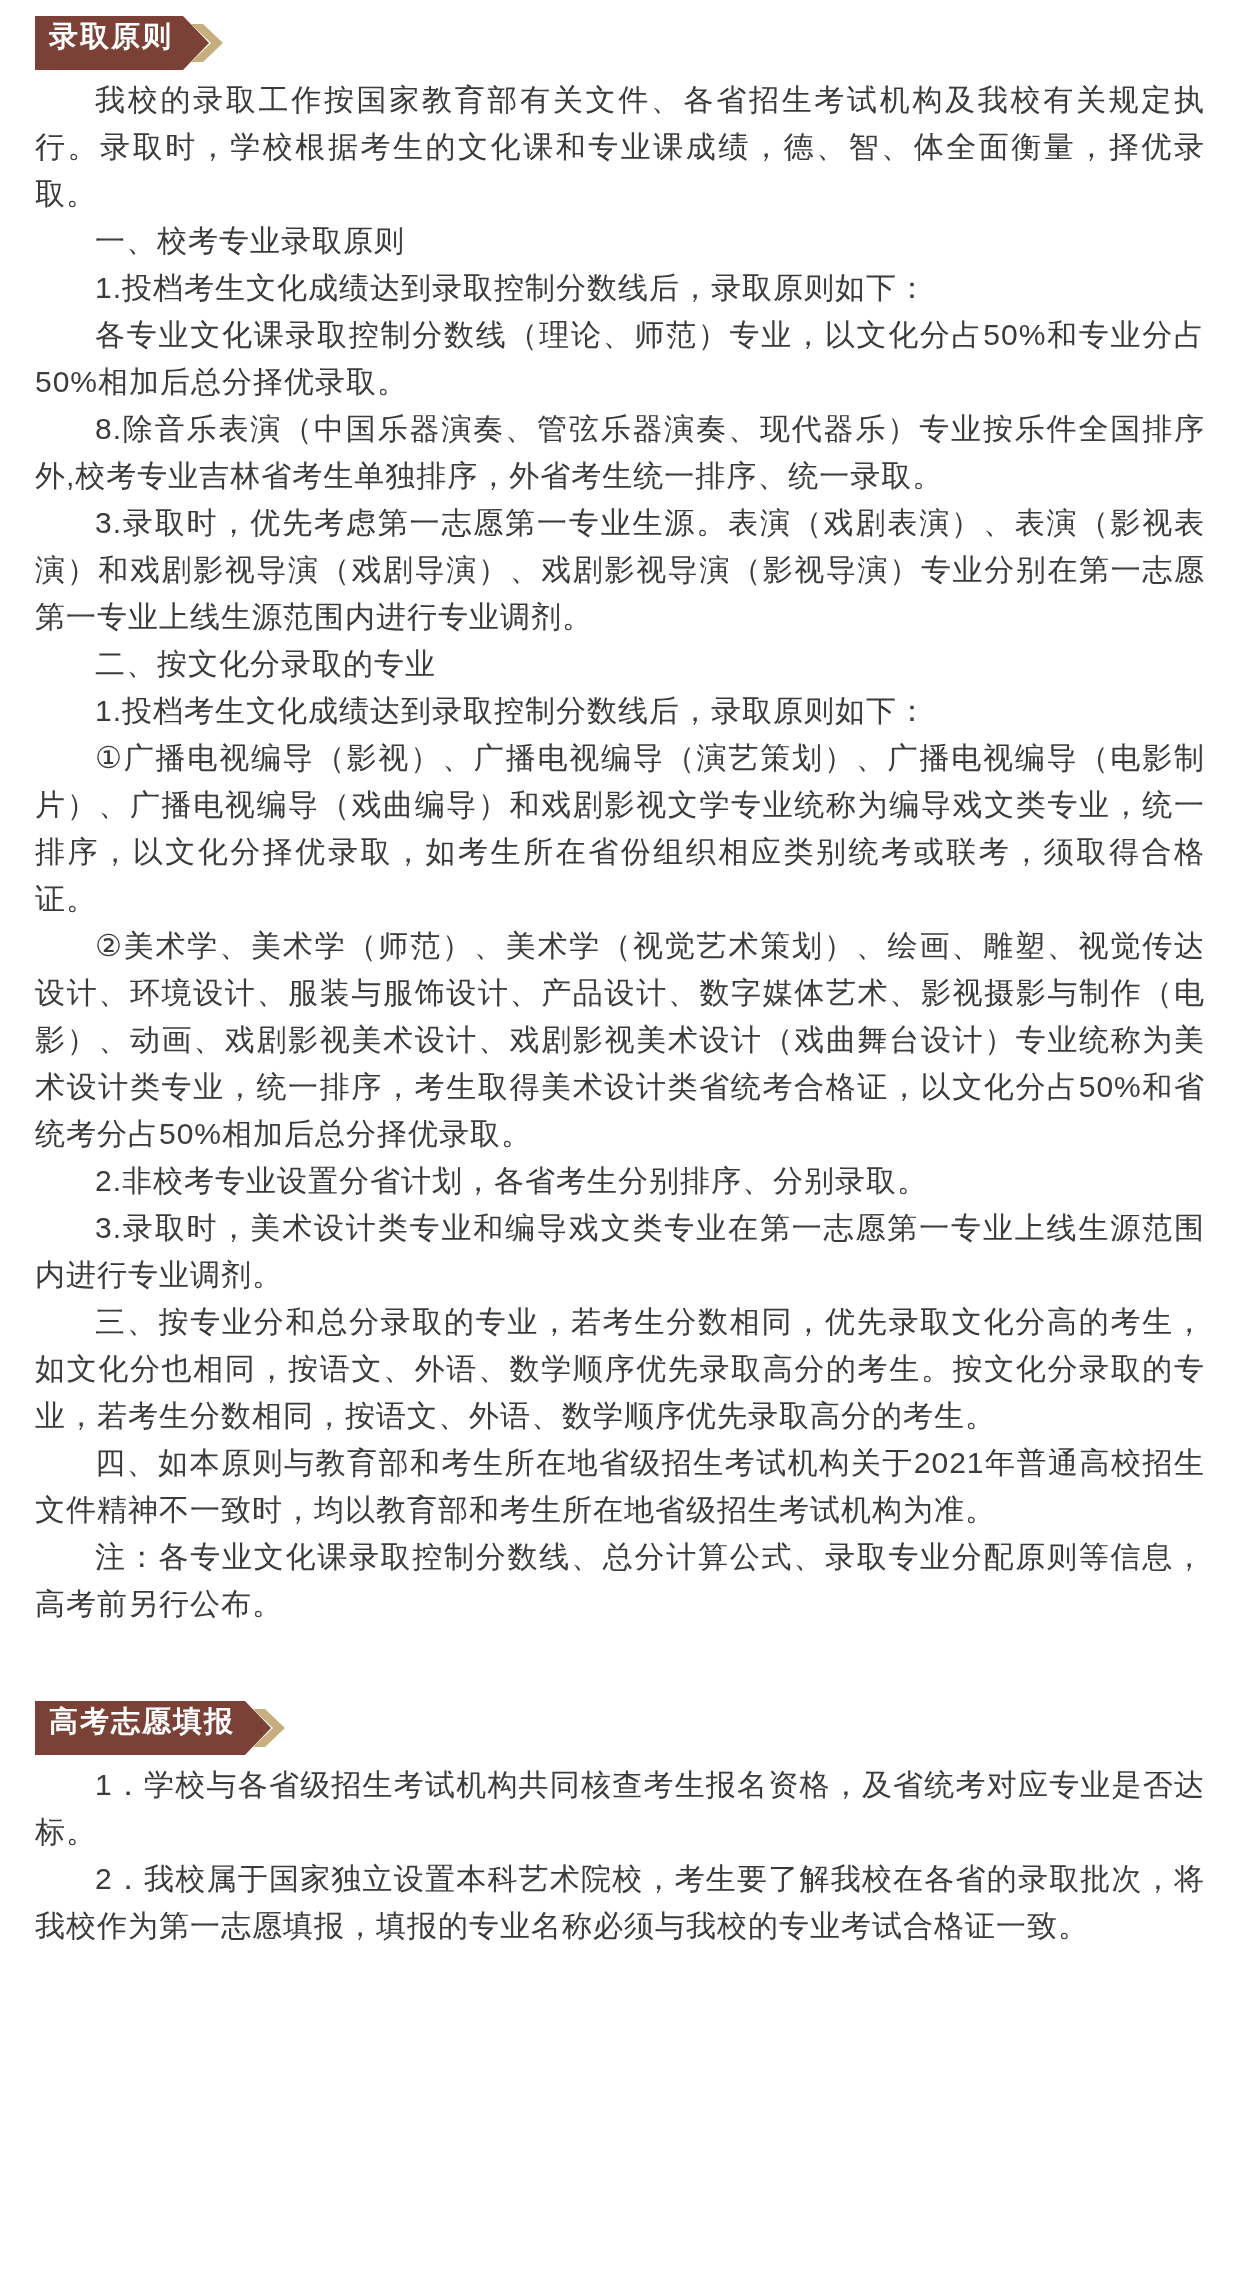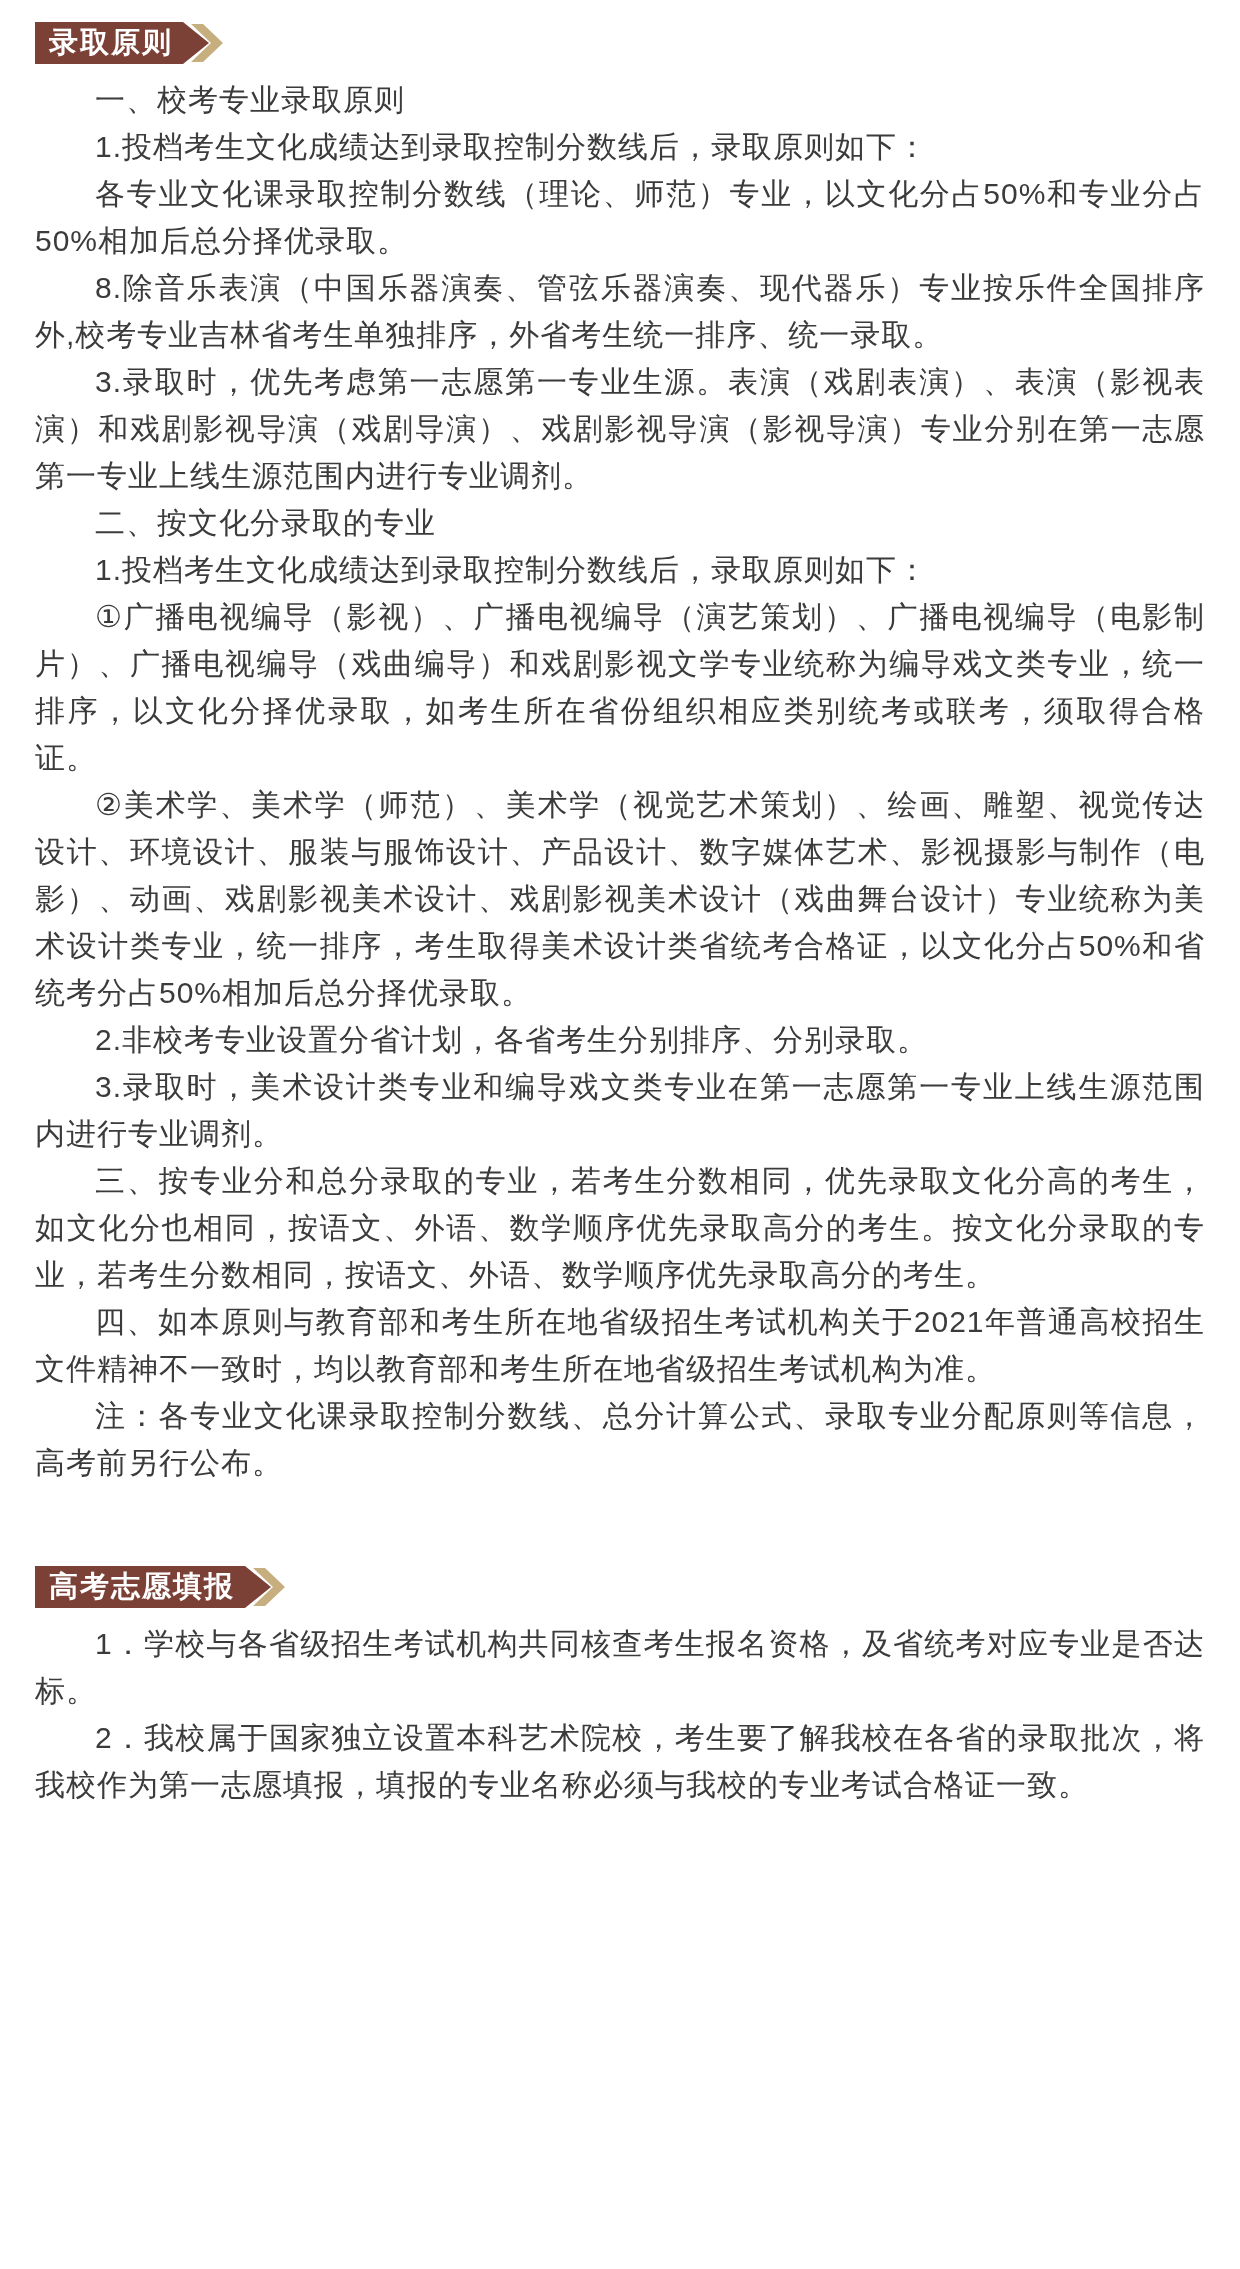--- a/index.html
+++ b/index.html
@@ -32,21 +32,21 @@
   }
   .badge{
     position:relative;
     display:inline-flex;
     align-items:center;
     height:42px;
     background:var(--badge-bg);
     color:var(--badge-text);
     font-size:29px;
     font-weight:bold;
-    padding:0 10px 0 14px;
+    padding:0 10px 12px 14px;
     letter-spacing:2px;
     white-space:nowrap;
   }
   .badge::after{
     content:"";
     position:absolute;
     left:100%;
     top:0;
     width:26px;
     height:100%;
@@ -67,20 +67,21 @@
 
 <div class="page">
 
   <div class="section">
     <div class="badge-row">
       <div class="badge">
         <span>录取原则</span>
       </div>
       <div class="chevron"></div>
     </div>
+    <p class="para">我校的录取工作按国家教育部有关文件、各省招生考试机构及我校有关规定执行。录取时，学校根据考生的文化课和专业课成绩，德、智、体全面衡量，择优录取。</p>
     <p class="para">一、校考专业录取原则</p>
     <p class="para">1.投档考生文化成绩达到录取控制分数线后，录取原则如下：</p>
     <p class="para">各专业文化课录取控制分数线（理论、师范）专业，以文化分占50%和专业分占50%相加后总分择优录取。</p>
     <p class="para">8.除音乐表演（中国乐器演奏、管弦乐器演奏、现代器乐）专业按乐件全国排序外,校考专业吉林省考生单独排序，外省考生统一排序、统一录取。</p>
     <p class="para">3.录取时，优先考虑第一志愿第一专业生源。表演（戏剧表演）、表演（影视表演）和戏剧影视导演（戏剧导演）、戏剧影视导演（影视导演）专业分别在第一志愿第一专业上线生源范围内进行专业调剂。</p>
     <p class="para">二、按文化分录取的专业</p>
     <p class="para">1.投档考生文化成绩达到录取控制分数线后，录取原则如下：</p>
     <p class="para">①广播电视编导（影视）、广播电视编导（演艺策划）、广播电视编导（电影制片）、广播电视编导（戏曲编导）和戏剧影视文学专业统称为编导戏文类专业，统一排序，以文化分择优录取，如考生所在省份组织相应类别统考或联考，须取得合格证。</p>
     <p class="para">②美术学、美术学（师范）、美术学（视觉艺术策划）、绘画、雕塑、视觉传达设计、环境设计、服装与服饰设计、产品设计、数字媒体艺术、影视摄影与制作（电影）、动画、戏剧影视美术设计、戏剧影视美术设计（戏曲舞台设计）专业统称为美术设计类专业，统一排序，考生取得美术设计类省统考合格证，以文化分占50%和省统考分占50%相加后总分择优录取。</p>
     <p class="para">2.非校考专业设置分省计划，各省考生分别排序、分别录取。</p>

